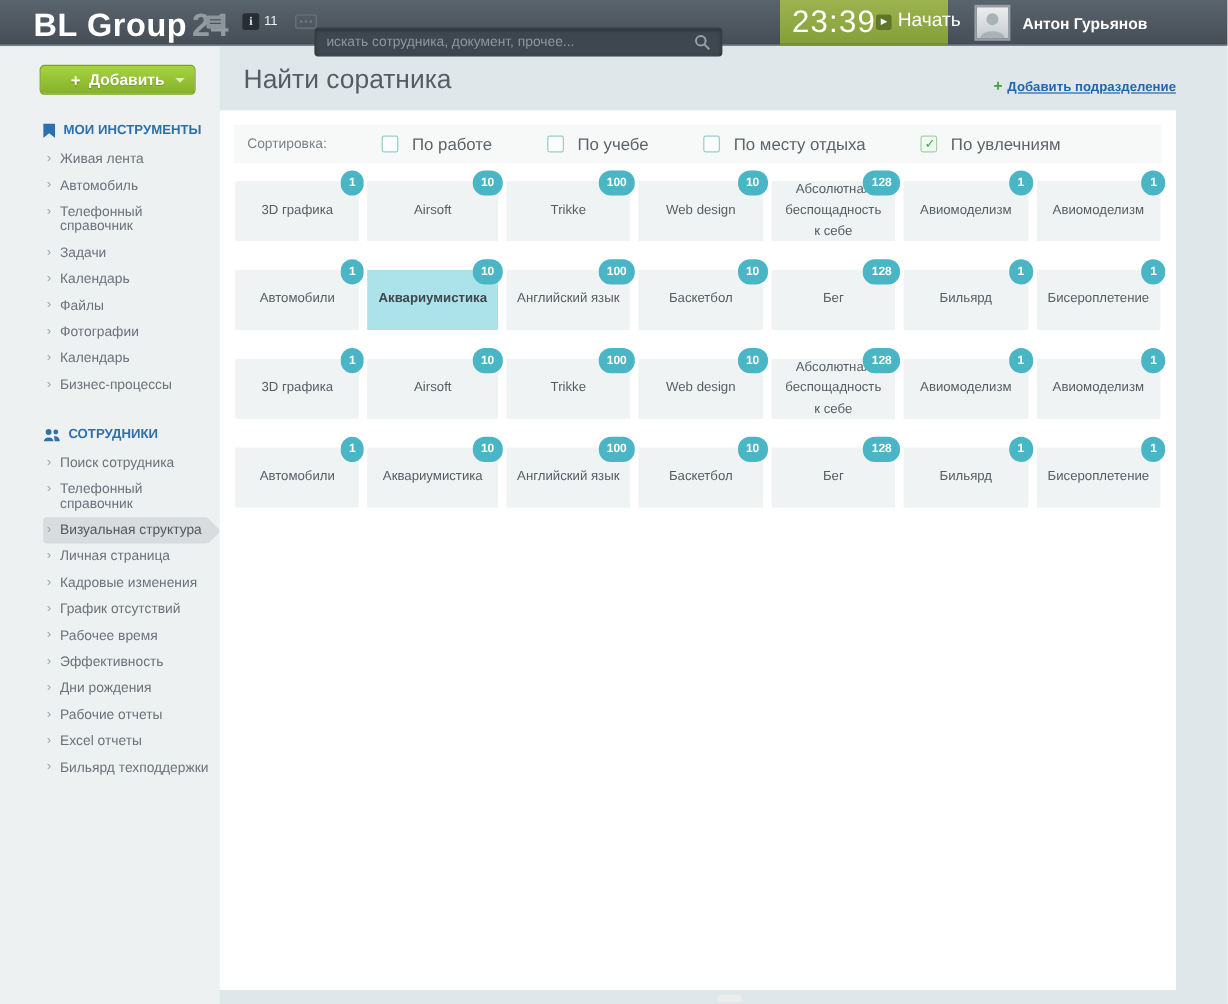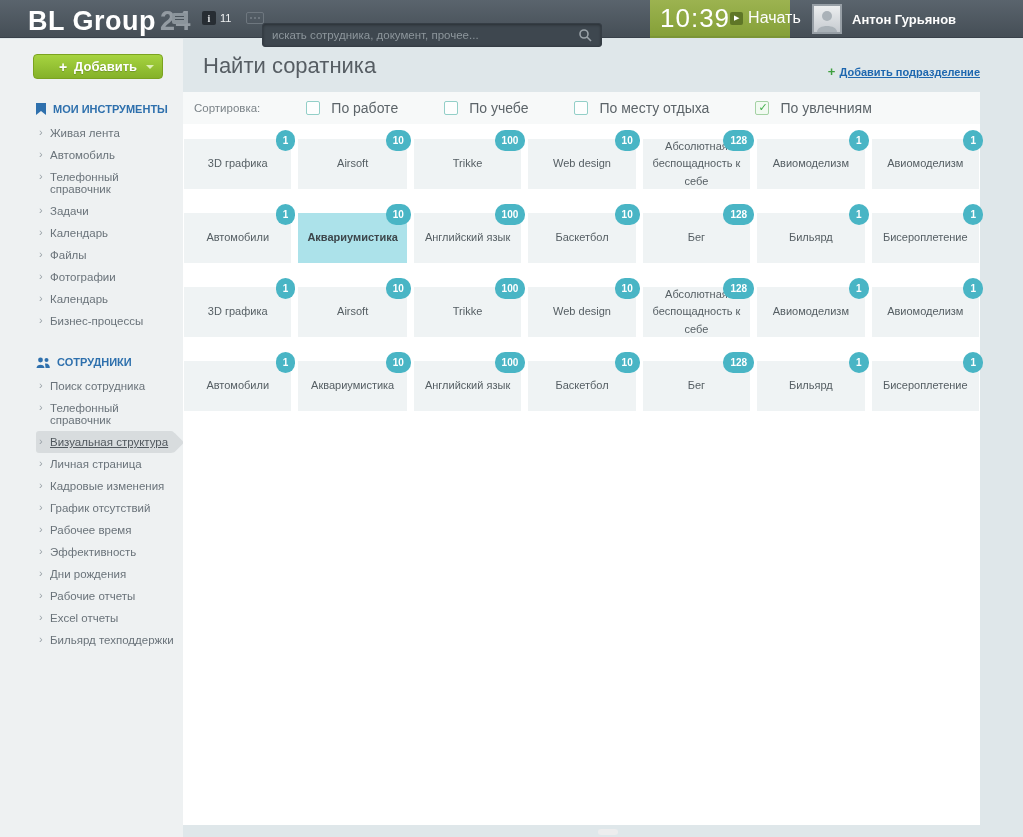--- a/index.html
+++ b/index.html
@@ -38,31 +38,31 @@
   .add-btn .plus::after { content:'+'; }
   .add-btn .caret { position:absolute; right:8px; top:10px; border:4px solid transparent; border-top-color:#ddf0b4; }
   .side-section { margin:24px 0 0 36px; }
   .sec-title { display:flex; align-items:center; gap:7px; color:#2e70ad; font-weight:bold; font-size:11px; }
   .side-items { margin-top:7px; width:138px; }
   .sitem { position:relative; padding:5px 0 5px 14px; font-size:11.5px; color:#6a737a; cursor:pointer; border-radius:3px; }
   .sitem .chev { position:absolute; left:3px; top:4px; color:#9aa2a8; font-size:11px; }
   .sitem .chev::after { content:'›'; }
   .sitem.selected { background:#d8dcde; color:#51585e; }
   .sitem.selected::after { content:''; position:absolute; right:-7px; top:3.5px; width:15px; height:15px; background:#d8dcde; transform:rotate(45deg); border-radius:2px; }
-  .sitem.selected .lblwrap { position:relative; z-index:1;text-decoration:underline; }
+  .sitem.selected .lblwrap { position:relative; z-index:1; }
 
   
   .main { position:absolute; left:183px; top:39px; right:0; bottom:0; }
   .page-header { display:flex; align-items:flex-end; justify-content:space-between; padding:14px 43px 13px 20px; }
   .page-title { font-size:22px; font-weight:normal; color:#565d63; }
   .add-dept { font-size:11px; font-weight:bold; color:#1e67af; cursor:pointer; }
   .add-dept .txt { text-decoration:underline; }
   .add-dept .plus { color:#3fa03f; margin-right:4px; font-size:13px; text-decoration:none; }
   .add-dept .plus::after { content:'+'; }
-  .panel { margin:0 43px 0 0; background:#fff; height:733px; }
+  .panel { margin:0 43px 0 0; background:#fff; height:733px; padding:12px; }
   .sort-bar { background:#f7f9f9; height:32px; display:flex; align-items:center; padding:0 11px; gap:46px; }
   .sort-caption { font-size:11.5px; color:#7b8388; }
   .sort-option { display:flex; align-items:center; gap:11px; cursor:pointer; }
   .cbx { width:14px; height:14px; background:#fdfefe; border:1px solid #93cfc8; border-radius:2px; position:relative; }
   .cbx.checked { background:#f1faf1; border-color:#a4d2a4; }
   .cbx.checked::after { content:'✓'; position:absolute; left:2px; top:-1px; color:#3fae49; font-size:11px; }
   .sort-option .olabel { font-size:14px; color:#5c6469; }
   .tags-grid { display:grid; grid-template-columns:repeat(7,1fr); column-gap:7px; row-gap:24px; padding:15px 1px 0; }
   .tag-card { position:relative; height:50px; background:#eff3f4; display:flex; align-items:center; justify-content:center; text-align:center; padding:3px 9px; font-size:11px; line-height:1.55; color:#555e63; cursor:pointer; }
   .tag-card.selected { background:#ace2ea; font-weight:bold; color:#3d464b; }
@@ -89,21 +89,21 @@
       </span>
   </div>
   <div class="searchbox">
     <input type="text" placeholder="искать сотрудника, документ, прочее..." style="">
     <svg width="14" height="14" viewBox="0 0 14 14">
       <circle cx="6" cy="6" r="4" fill="none" stroke="#9aa2a8" stroke-width="1.6"></circle>
       <line x1="9" y1="9" x2="13" y2="13" stroke="#9aa2a8" stroke-width="1.6"></line>
     </svg>
   </div>
   <div class="clock">
-    <span class="time">10:39</span>
+    <span class="time">23:39</span>
     <span class="startbtn">
       <span class="play"></span>
       <span class="lbl">Начать</span>
     </span>
   </div>
   <div class="avatar">
     <svg width="22" height="24" viewBox="0 0 22 24">
       <circle cx="11" cy="8" r="5" fill="#aab2b8"></circle>
       <path d="M1 24 C1 16 21 16 21 24 Z" fill="#aab2b8"></path>
     </svg>

